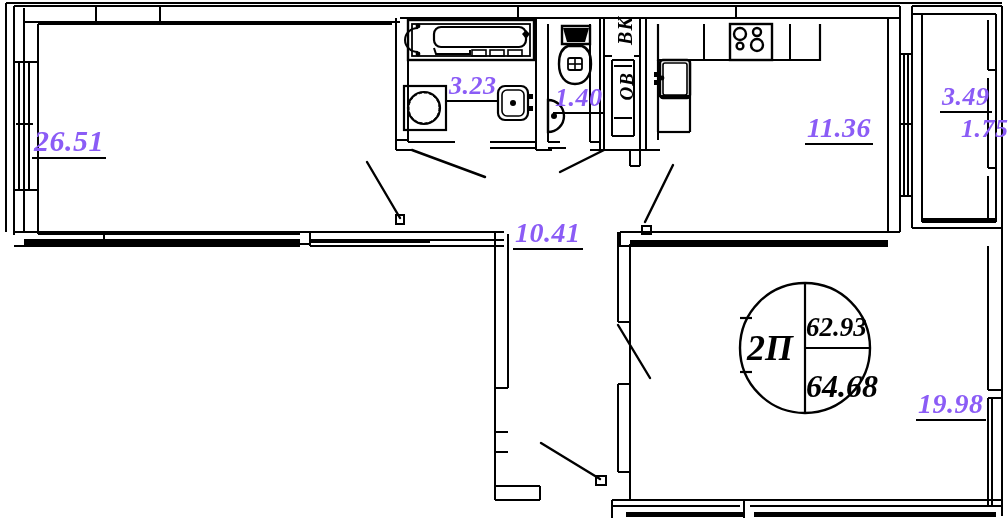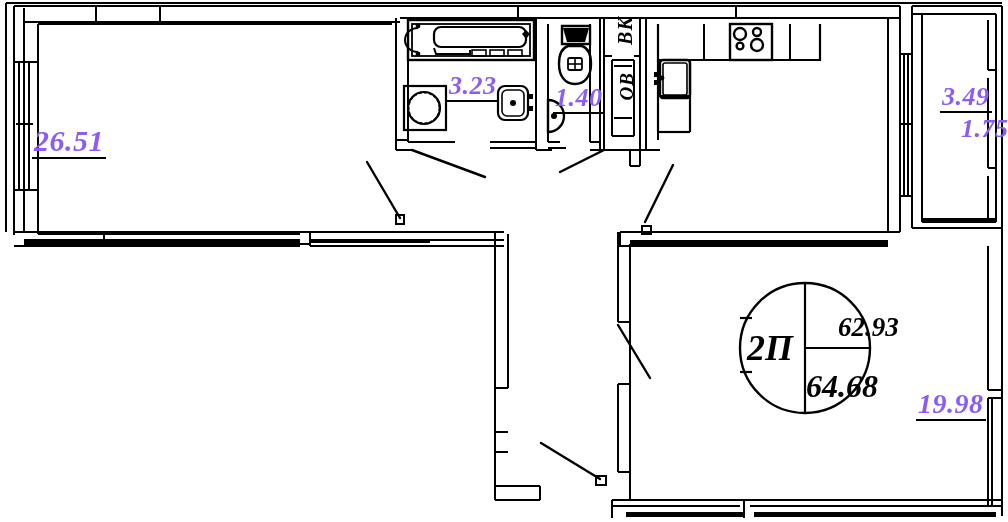--- a/index.html
+++ b/index.html
@@ -357,21 +357,27 @@
   </div>
 
   <div class="area-label" style="left:447px; top:73px; font-size:26px;">
     <span class="num">3.23</span>
   </div>
 
   <div class="area-label" style="left:553px; top:85px; font-size:26px;">
     <span class="num">1.40</span>
   </div>
 
-
+  <div class="area-label" style="left:805px; top:114px; font-size:28px;">
+    <span class="num">11.36</span>
+  </div>
+
+  <div class="area-label" style="left:513px; top:219px; font-size:28px;">
+    <span class="num">10.41</span>
+  </div>
 
   <div class="area-label" style="left:916px; top:390px; font-size:28px;">
     <span class="num">19.98</span>
   </div>
 
   <div class="area-label" style="left:921px; top:84px; font-size:26px; text-align:center;">
     <span class="num">3.49</span>
     <br>
     <span class="num nounder" style="margin-top:3px;">1.75</span>
   </div>
@@ -381,21 +387,21 @@
   </div>
 
   <div class="shaft-label" style="left:616px; top:72px; font-size:19px;">
     <span>ОВ</span>
   </div>
 
   <div class="badge-text" style="left:747px; top:327px; font-size:36px;text-align:center;">
     <span>2П</span>
   </div>
 
-  <div class="badge-text" style="left:806px; top:312px; font-size:27px;margin-left:32px;">
+  <div class="badge-text" style="left:806px; top:312px; font-size:27px;">
     <span>62.93</span>
   </div>
 
   <div class="badge-text" style="left:806px; top:368px; font-size:32px;text-align:center;">
     <span>64.68</span>
   </div>
 
 </div>
 
 </body></html>

